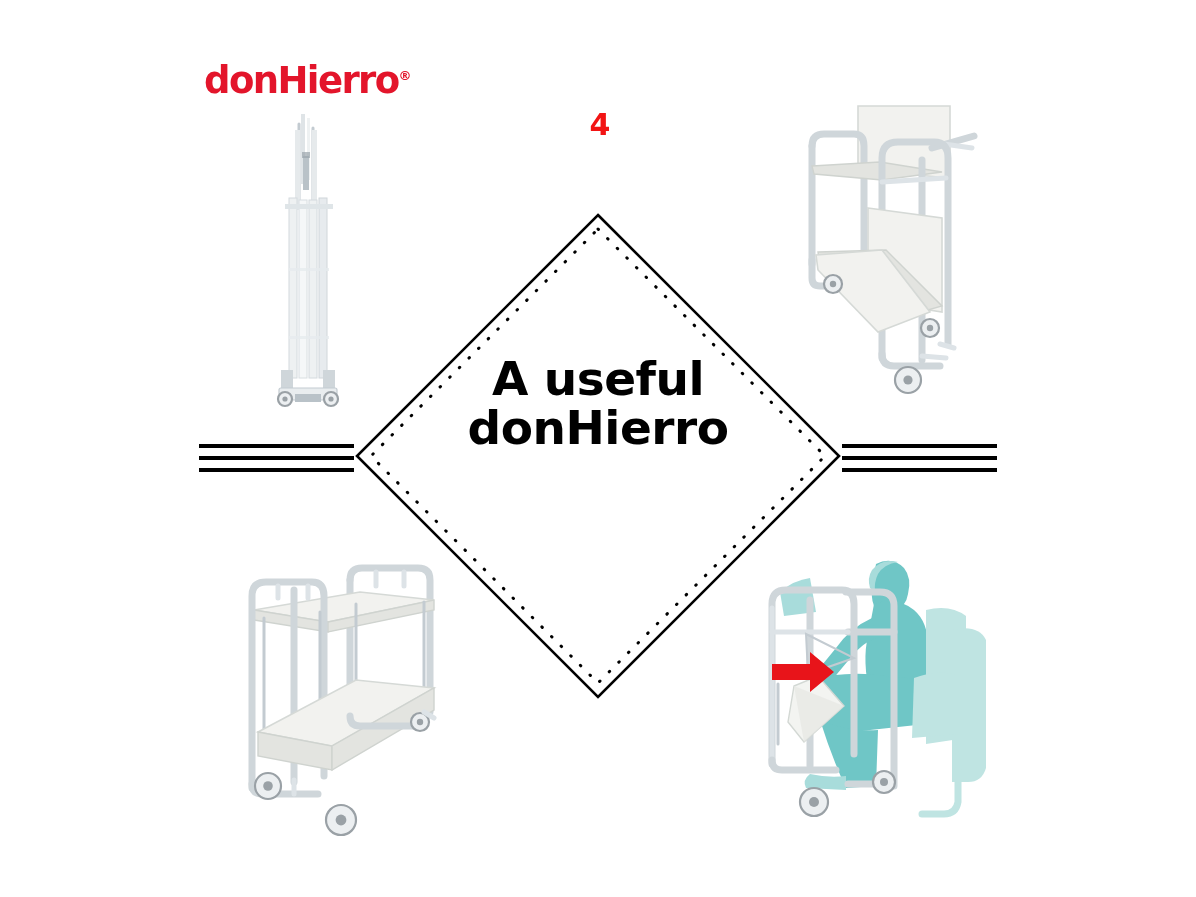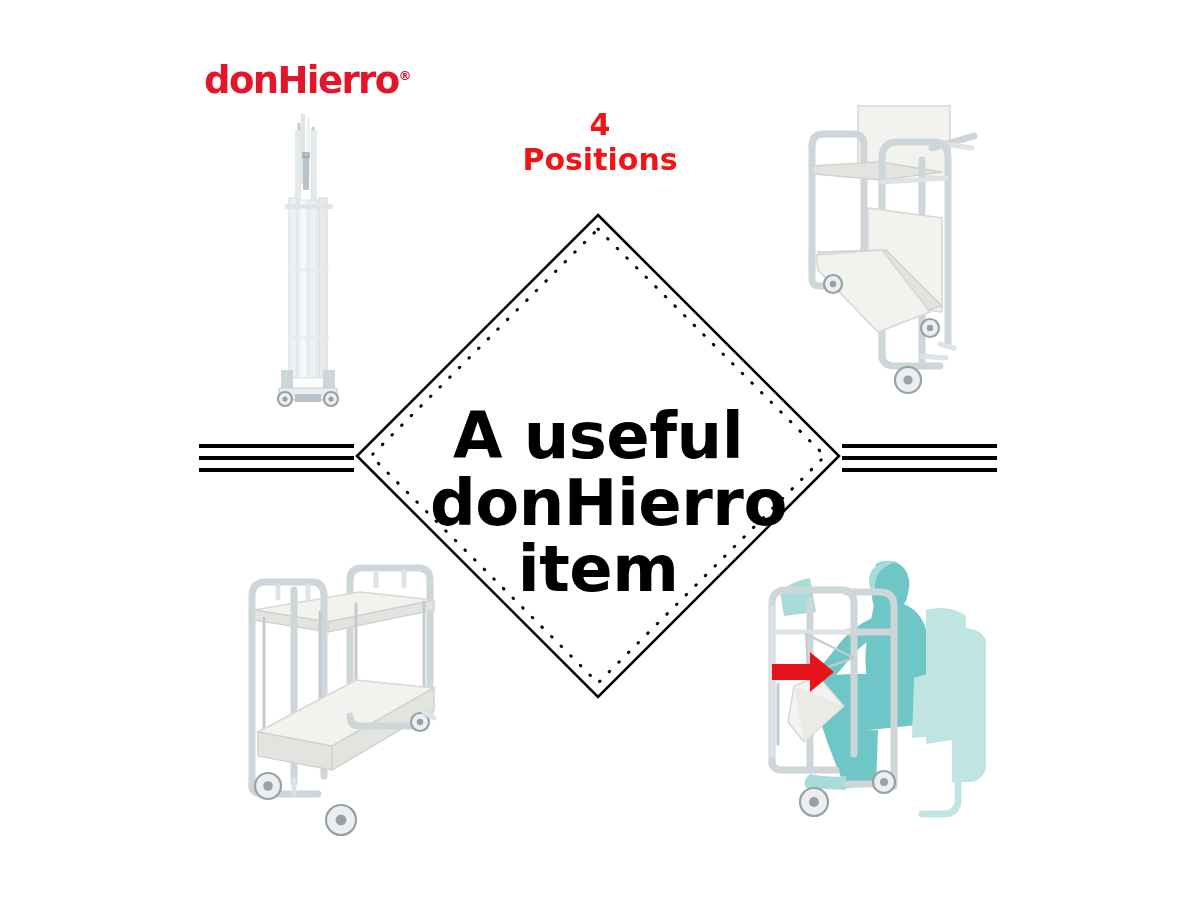--- a/index.html
+++ b/index.html
@@ -63,24 +63,23 @@
 
   #center-text {
     position: absolute;
     left: 430px;
     top: 355px;
     width: 336px;
     text-align: center;
     color: #000000;
     font-family: "DejaVu Sans", sans-serif;
     font-weight: bold;
-    font-size: 64px;
+    font-size: 47px;
     line-height: 1.04;
     letter-spacing: -0.5px;
-    margin-top: 48px;
   }
 
   
   .rule-group {
     position: absolute;
     top: 443px;
     width: 155px;
     height: 32px;
   }
   .rule-group .rule {
@@ -121,21 +120,20 @@
 </style>
 </head>
 <body>
 
 <div id="slide">
 
   <div id="brand-logo"><span>donHierro</span><span class="reg">®</span></div>
 
   <div id="positions-heading">
     <div>4</div>
-    <div>Positions</div>
   </div>
 
   <div class="rule-group" id="rules-left">
     <div class="rule r1"></div>
     <div class="rule r2"></div>
     <div class="rule r3"></div>
   </div>
 
   <div class="rule-group" id="rules-right">
     <div class="rule r1"></div>
@@ -146,21 +144,20 @@
   <div id="diamond-wrap">
     <svg width="486" height="486" viewBox="0 0 486 486" xmlns="http://www.w3.org/2000/svg">
       <polygon points="243,2 484,243 243,484 2,243" fill="#ffffff" stroke="#000000" stroke-width="2.6"></polygon>
       <polygon points="243,16 470,243 243,470 16,243" fill="none" stroke="#000000" stroke-width="3" stroke-dasharray="0.6 13" stroke-linecap="round"></polygon>
     </svg>
   </div>
 
   <div id="center-text">
     <div>A useful</div>
     <div>donHierro</div>
-    <div>item</div>
   </div>
 
   <div class="product" id="product-folded">
     <svg width="110" height="305" viewBox="0 0 110 305" xmlns="http://www.w3.org/2000/svg">
 
       <rect x="46" y="6" width="4" height="70" fill="#dfe4e7"></rect>
       <rect x="52" y="10" width="3" height="62" fill="#eef1f2"></rect>
       <path d="M44 16 L44 96 M58 20 L58 96" class="cart-thin"></path>
       <rect x="40" y="22" width="5" height="80" fill="#e6eaec"></rect>
       <rect x="57" y="22" width="5" height="80" fill="#e6eaec"></rect>

